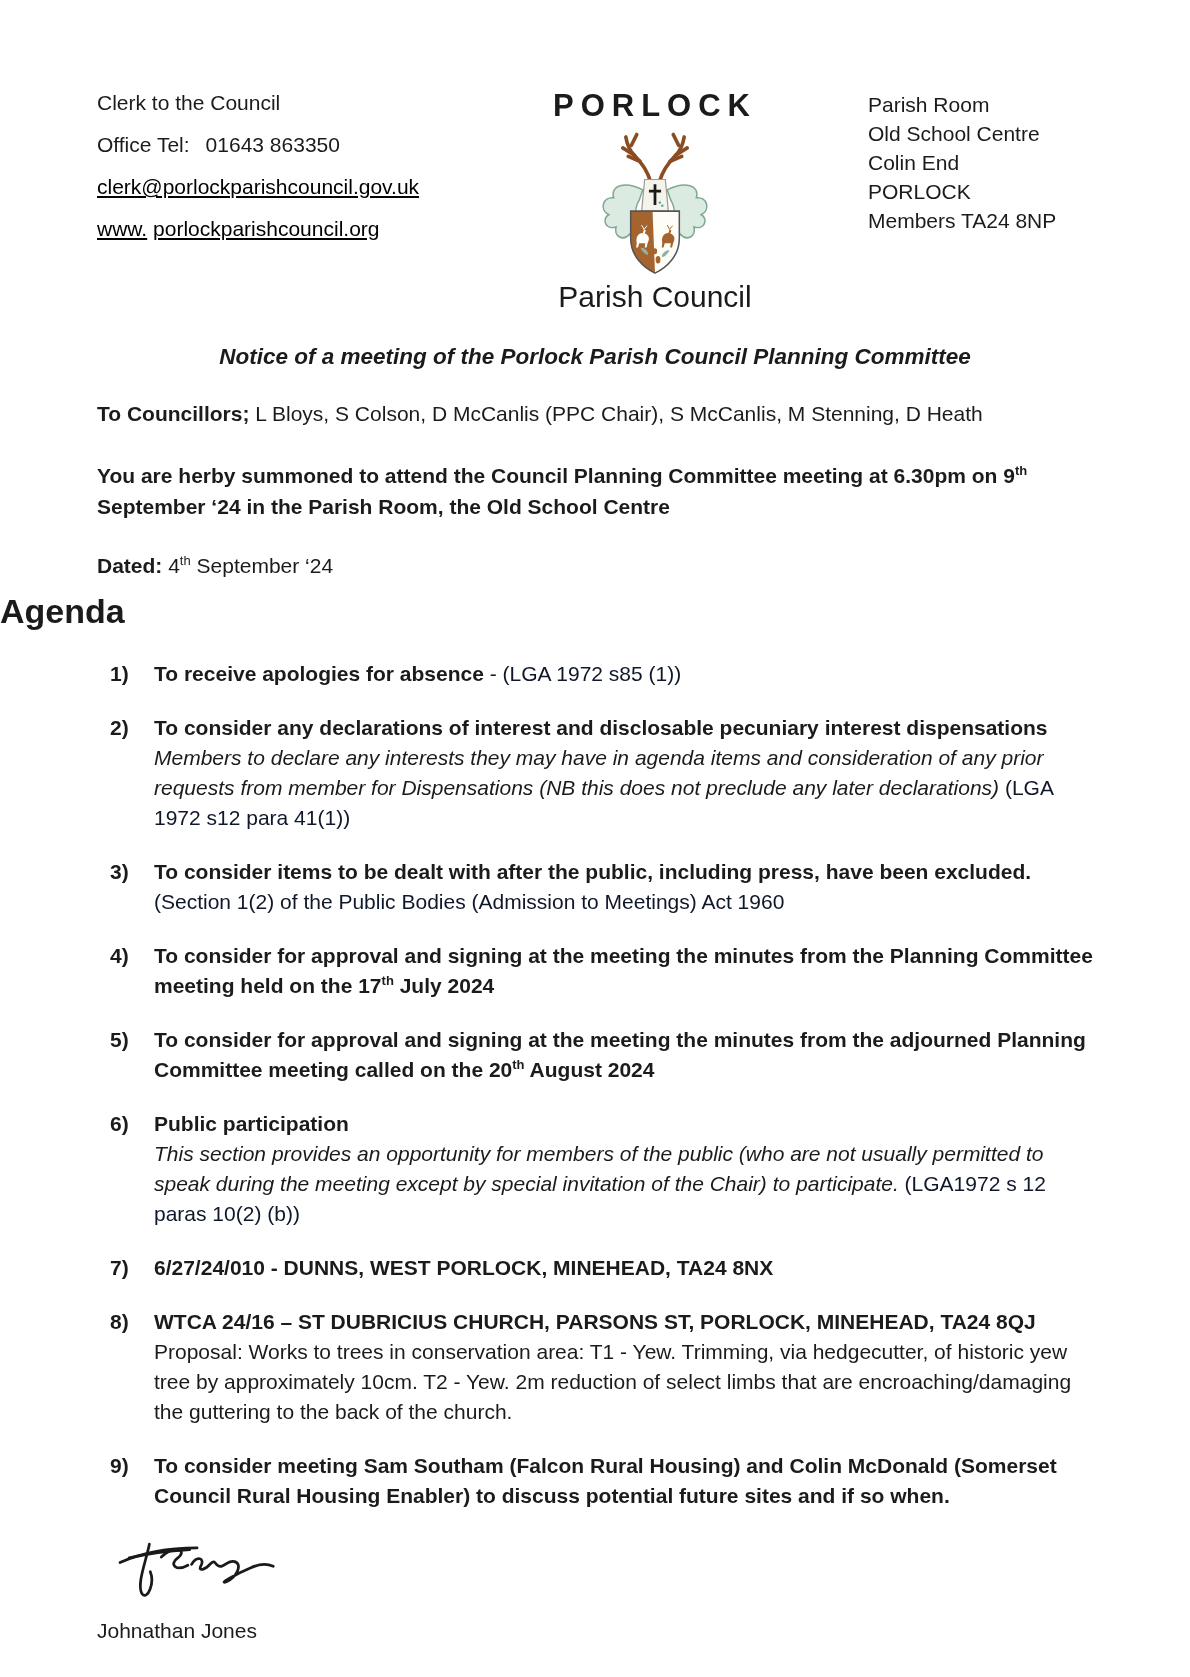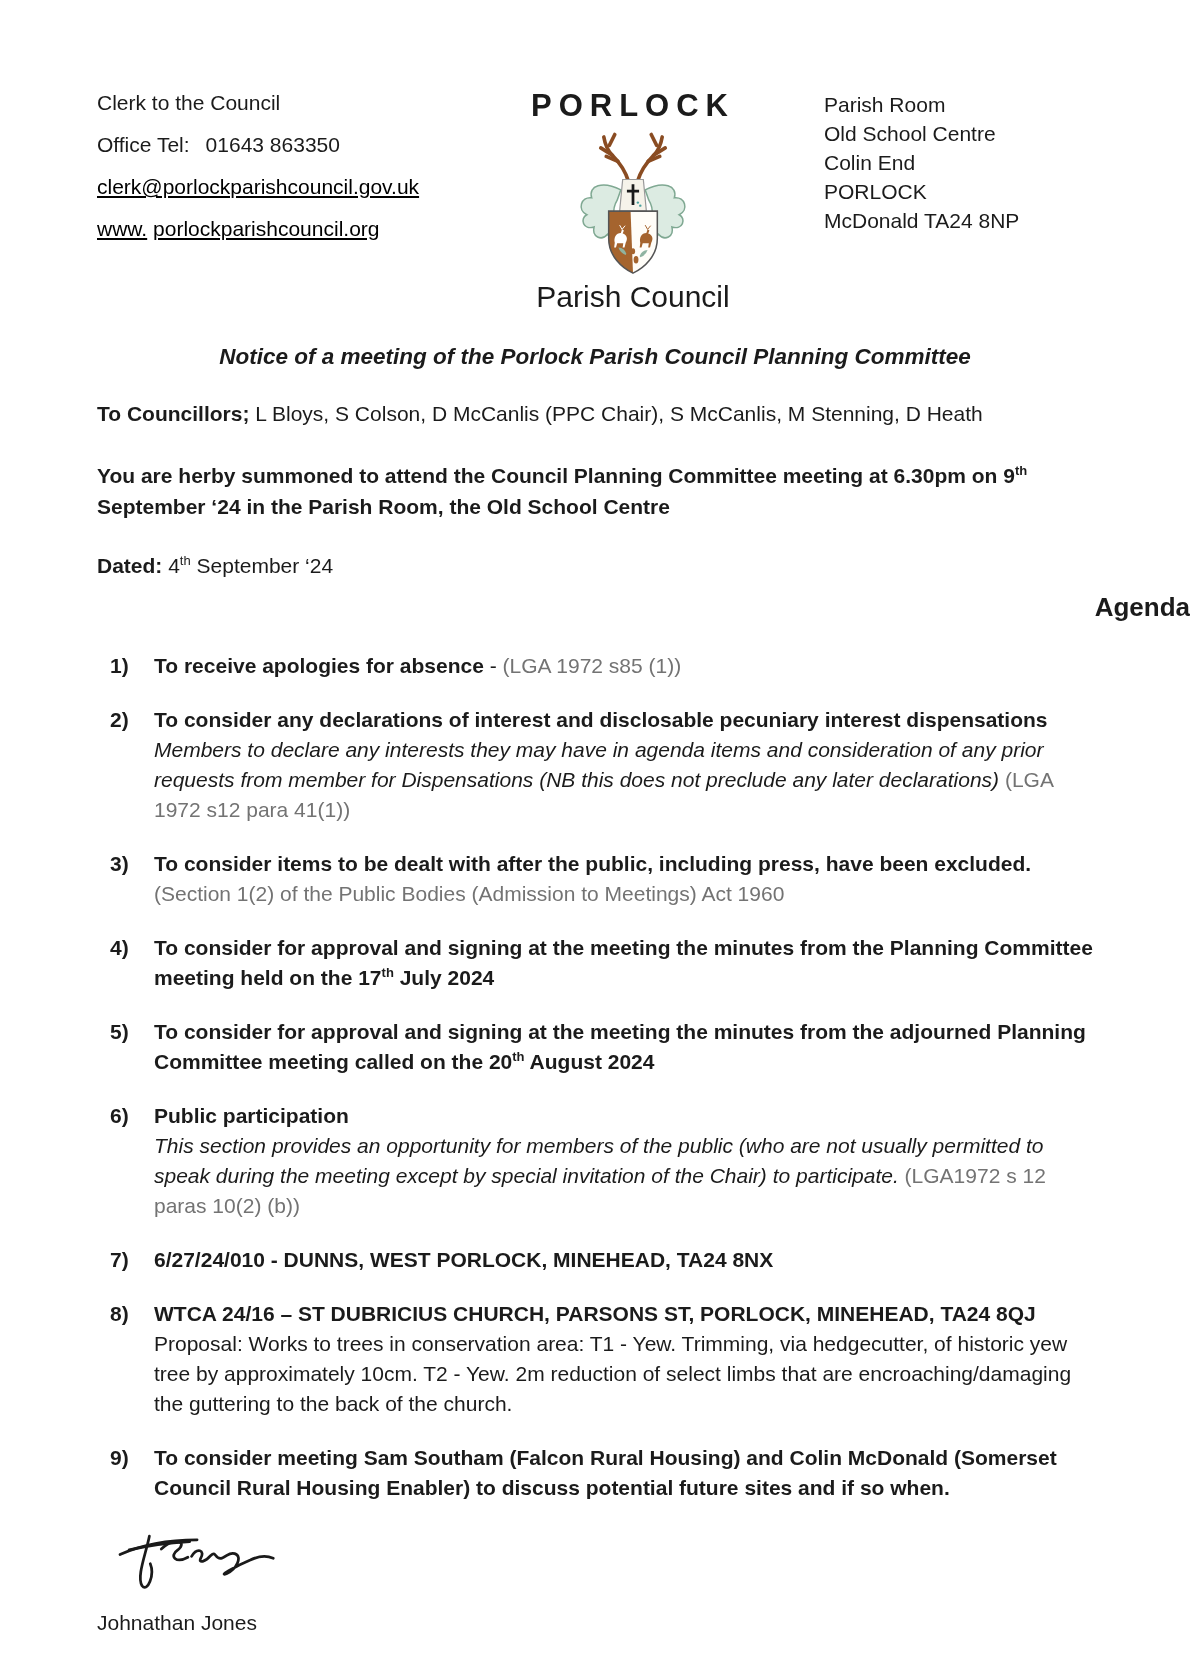--- a/index.html
+++ b/index.html
@@ -11,21 +11,21 @@
     background: #ffffff;
     font-family: "Liberation Sans", sans-serif;
     color: #1b1b1b;
     font-size: 21px;
     overflow: hidden;
   }
   
   .header {
     display: flex;
     justify-content: flex-start;
-    padding: 90px 104px 0 97px;
+    padding: 90px 60px 0 97px;
   }
   .header-left { width: 345px; }
   .header-left p { margin: 0 0 17px 0; line-height: 25px; }
   .tel-number { display: inline-block; margin-left: 16px; }
   .link {
     color: #000000;
     text-decoration: underline;
     cursor: pointer;
   }
   .header-center {
@@ -55,37 +55,37 @@
     font-size: 22.5px;
     margin: 30px 90px 0 90px;
     font-style: italic;
   }
   .councillors {
     margin: 30px 95px 0 97px;
     line-height: 28px;
   }
   .bold { font-weight: 700; }
   .italic { font-style: italic; }
-  .ref { color: #737373; }
+  .ref { color: #0f172a; }
   .summons {
     margin: 32px 95px 0 97px;
     font-weight: 700;
     line-height: 31px;
   }
   .dated {
     margin: 30px 95px 0 97px;
     line-height: 28px;
   }
   sup { font-size: 13px; line-height: 0; }
 
   
   .agenda-heading {
-    text-align: right;
-    font-weight: 700;
-    font-size: 26px;
+    text-align: left;
+    font-weight: 700;
+    font-size: 34px;
     margin: 12px 0 0 0;
   }
   .agenda-list { margin: 28px 95px 0 110px; }
   .agenda-item {
     display: flex;
     margin-bottom: 24px;
     line-height: 30px;
   }
   .agenda-num {
     flex: none;
@@ -162,21 +162,21 @@
         <path d="M70,140 H150 V185 C150,214 128,234 110,242 C92,234 70,214 70,185 Z" fill="none" stroke="#555555" stroke-width="2.5"></path>
       </svg>
       <p class="org-subtitle">Parish Council</p>
     </div>
 
     <div class="header-right">
       <p>Parish Room</p>
       <p>Old School Centre</p>
       <p>Colin End</p>
       <p>PORLOCK</p>
-      <p>McDonald TA24 8NP</p>
+      <p>Members TA24 8NP</p>
     </div>
   </div>
 
   <div class="notice-title">Notice of a meeting of the Porlock Parish Council Planning Committee</div>
 
   <p class="councillors"><span class="bold">To Councillors;</span><span> L Bloys, S Colson, D McCanlis (PPC Chair), S McCanlis, M Stenning, D Heath</span></p>
 
   <p class="summons"><span>You are herby summoned to attend the Council Planning Committee meeting at 6.30pm on 9</span><sup>th</sup><span> September ‘24 in the Parish Room, the Old School Centre</span></p>
 
   <p class="dated"><span class="bold">Dated:</span><span> 4</span><sup>th</sup><span> September ‘24</span></p>

